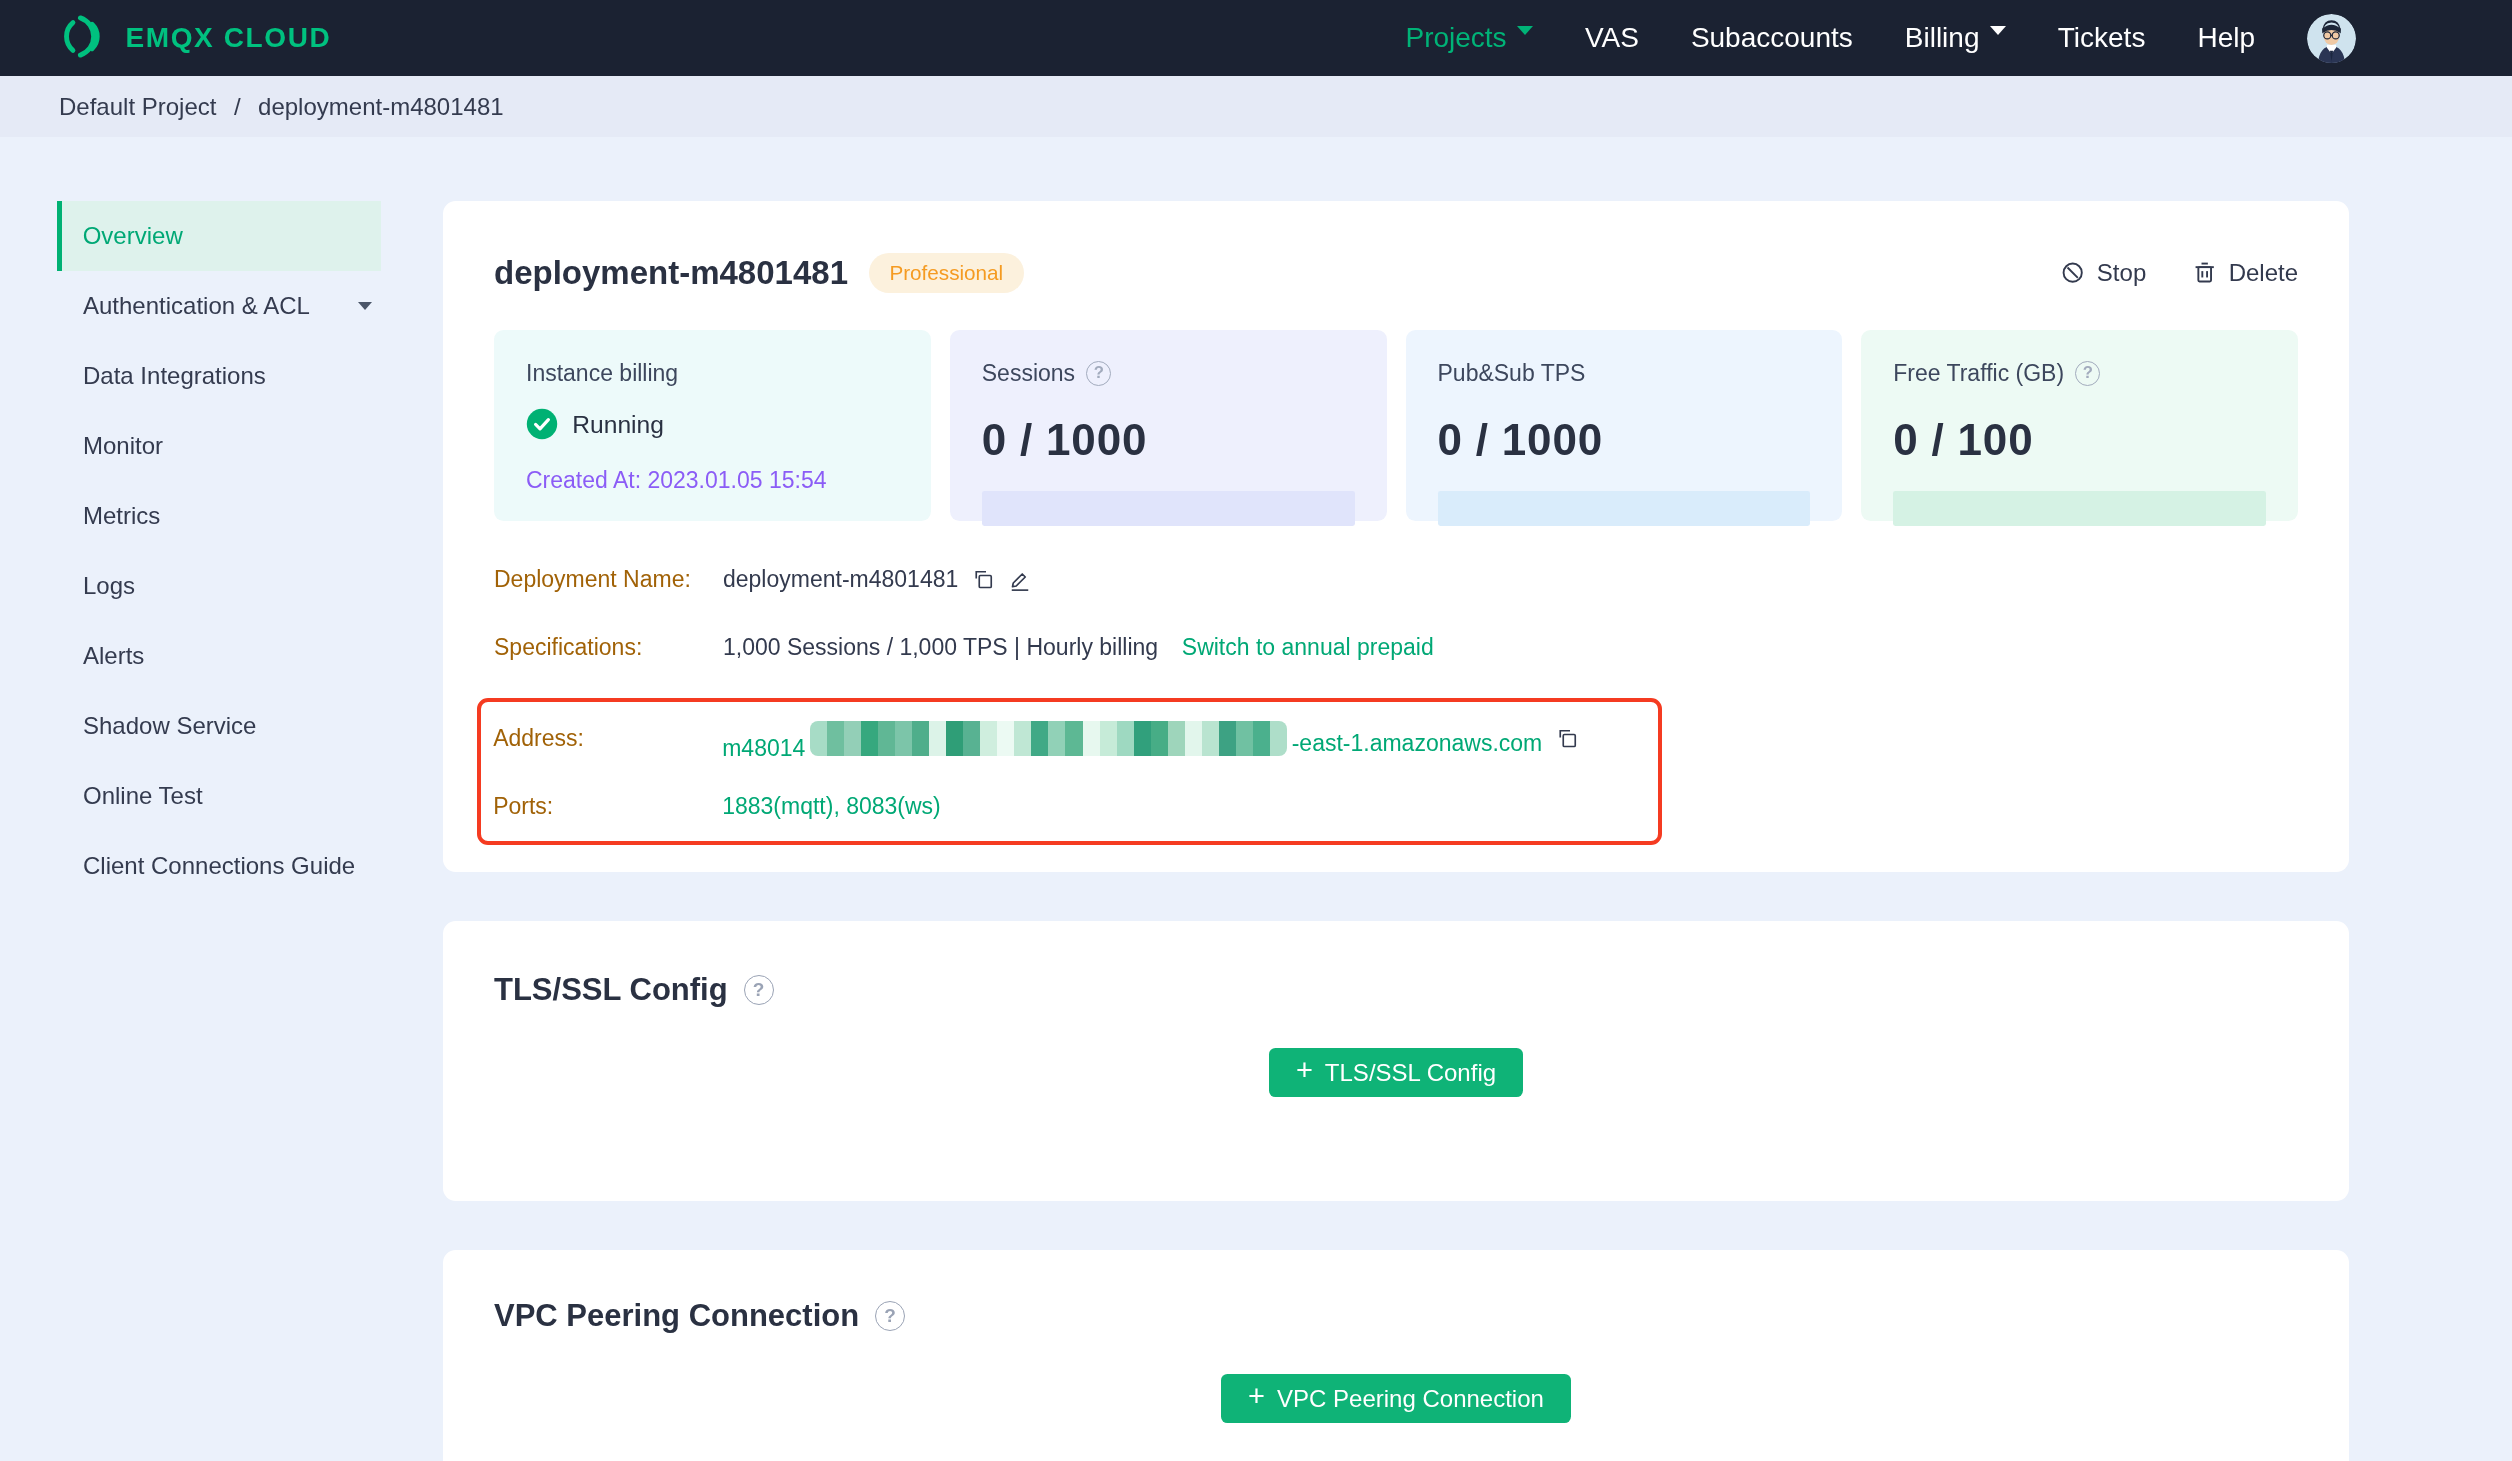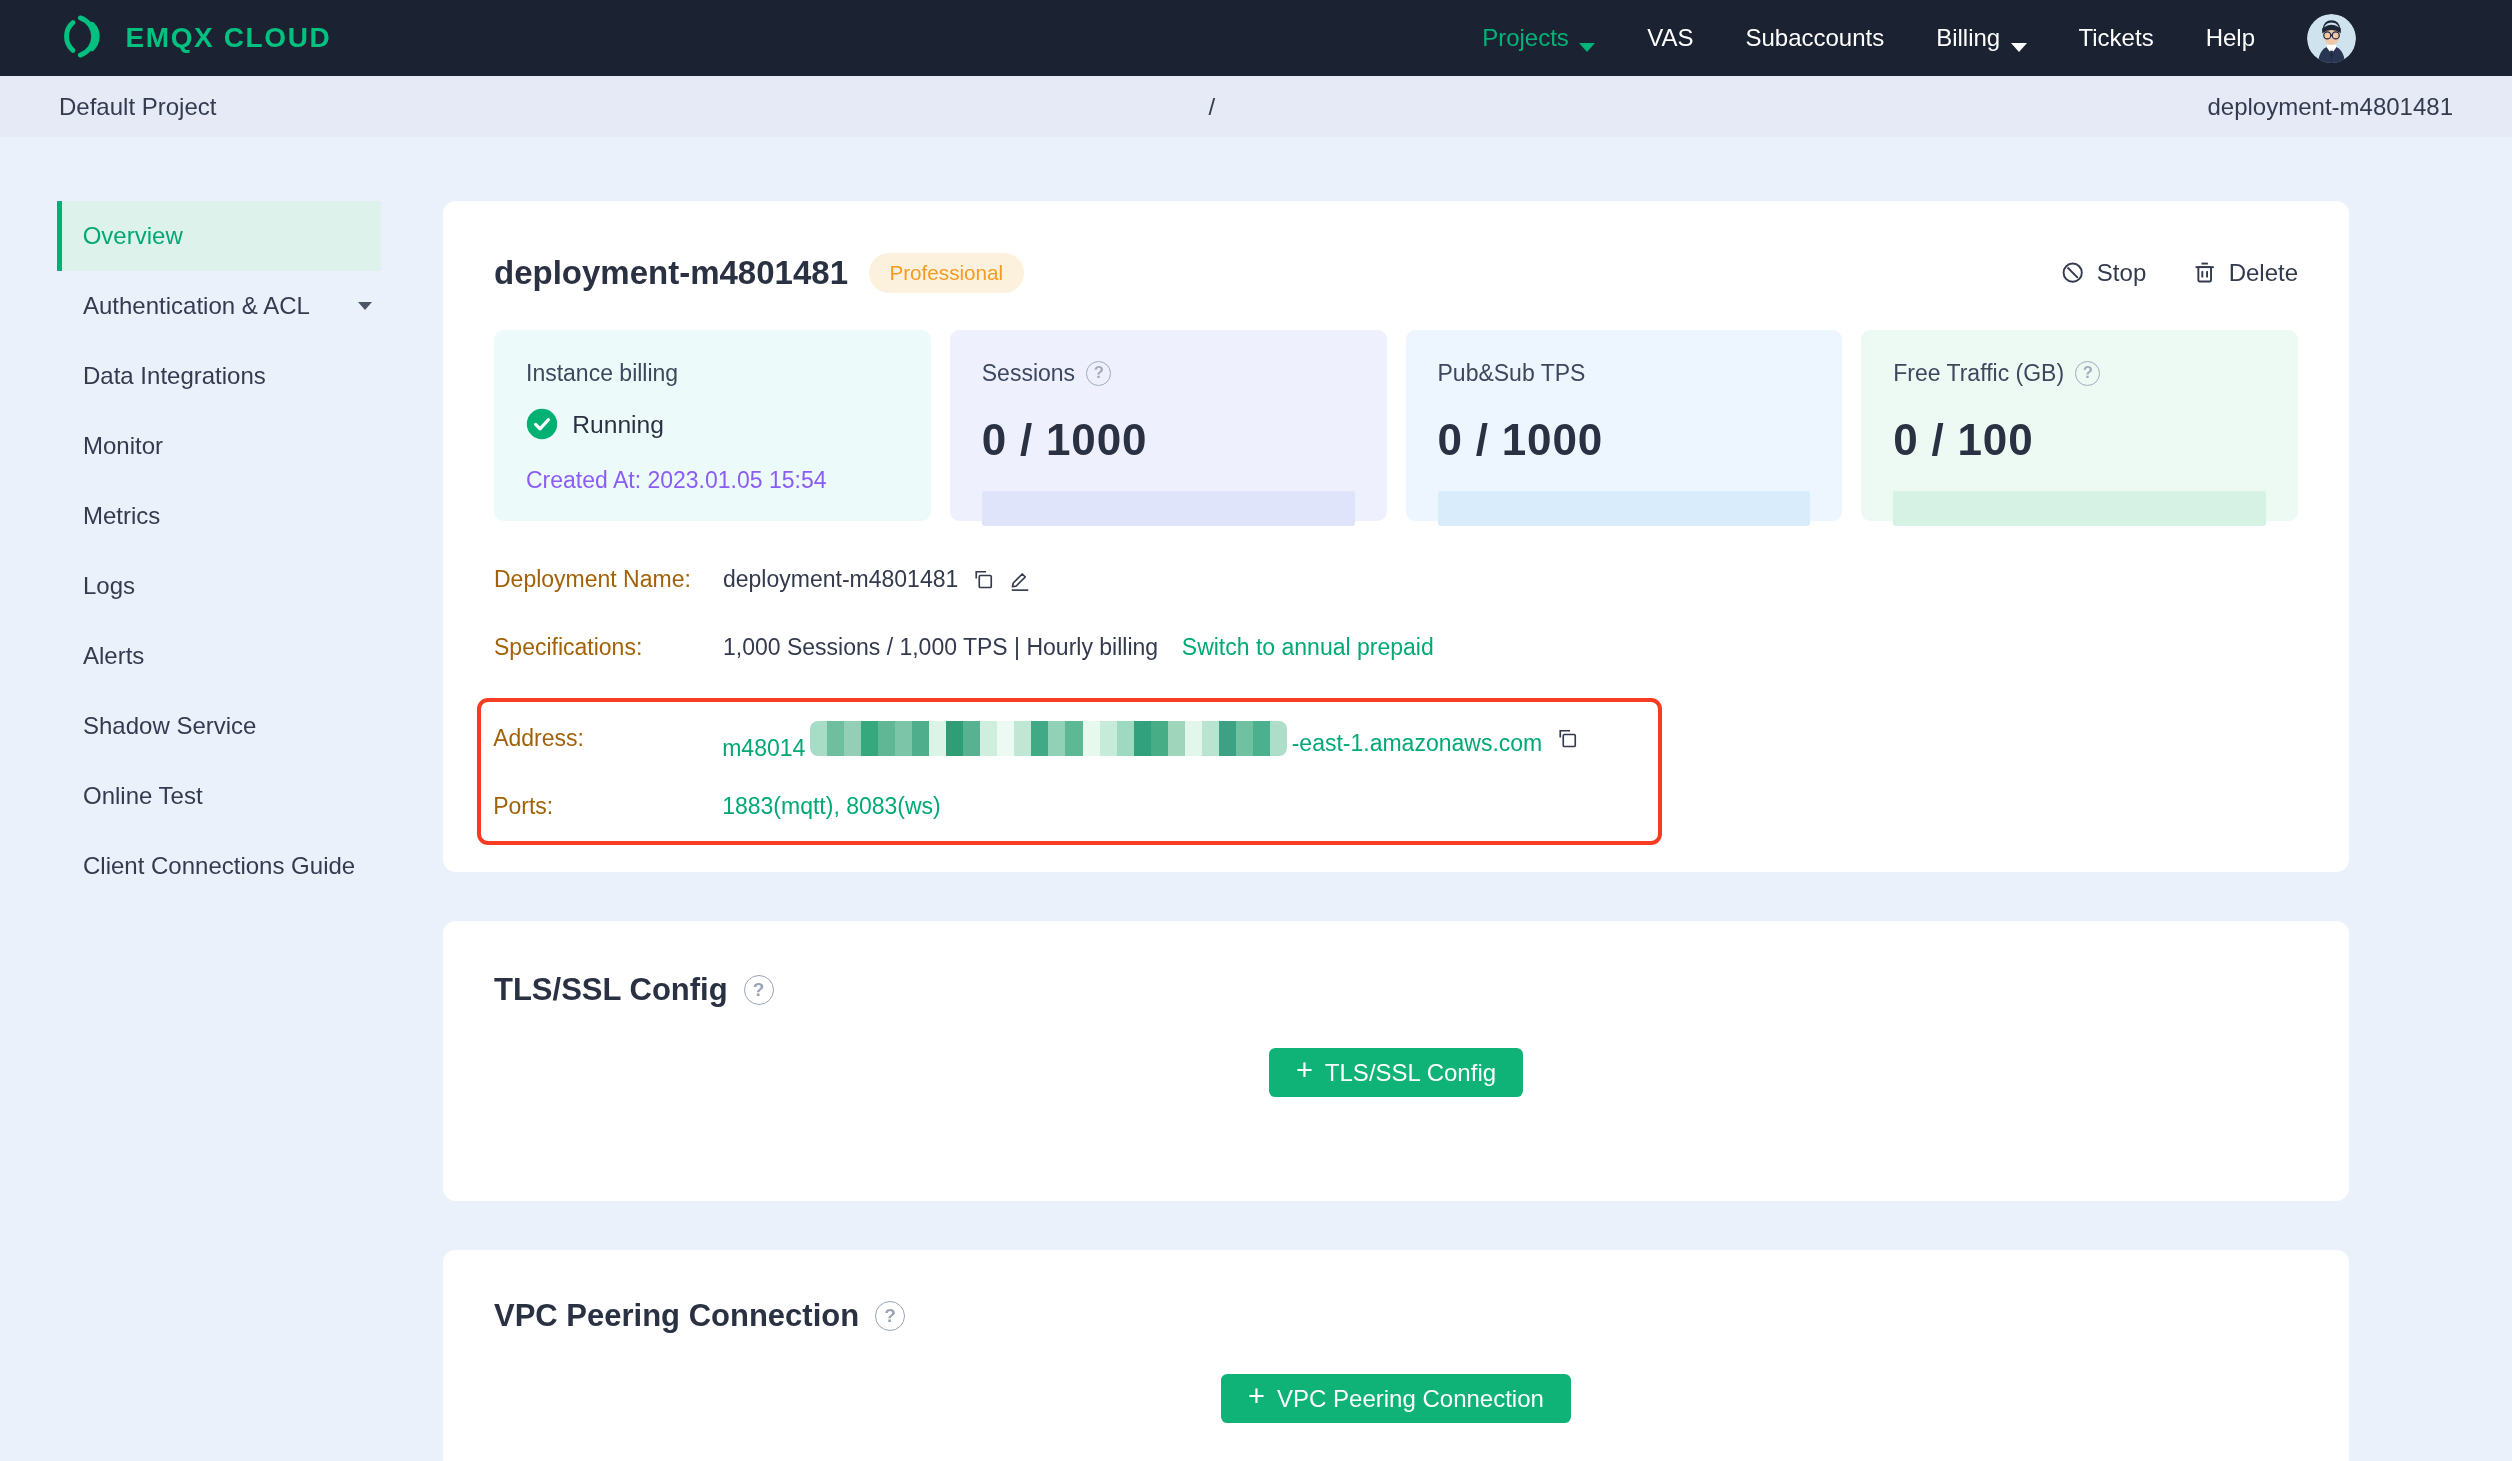--- a/index.html
+++ b/index.html
@@ -10,28 +10,28 @@
     background:#ebf1fb;
   }
   
   .topnav {
     height:76px; background:#1b2232; display:flex; align-items:center;
     padding:0 156px 0 57px;
   }
   .brand { display:flex; align-items:center; gap:17.5px; }
   .brand-text { color:#00c17f; font-size:28px; font-weight:bold; letter-spacing:1.6px; }
   .nav-right { margin-left:auto; display:flex; align-items:center; gap:52px; }
-  .nav-item { color:#ffffff; font-size:24px; display:flex; align-items:flex-end; gap:10.3px; cursor:pointer; white-space:nowrap; }
+  .nav-item { color:#ffffff; font-size:28px; display:flex; align-items:flex-start; gap:10.3px; cursor:pointer; white-space:nowrap; }
   .nav-item.active { color:#00b377; }
   .caret { width:0; height:0; border-left:8px solid transparent; border-right:8px solid transparent; border-top:9.5px solid currentColor; display:inline-block; margin-top:4px; }
   .avatar { width:49px; height:49px; border-radius:50%; overflow:hidden; flex-shrink:0; }
   
   .breadcrumb {
     height:61px; background:#e5eaf6; display:flex; align-items:center;
-    padding:0 59px; font-size:24px; color:#343b4f; gap:17.5px;justify-content:space-between;
+    padding:0 59px; font-size:24px; color:#343b4f; gap:17.5px;
   }
   .crumb { cursor:pointer; }
   
   .page { display:flex; height:1324px; }
   .sidebar { width:443px; flex-shrink:0; padding-top:64px; }
   .side-item {
     width:324px; margin-left:57px; height:70px; display:flex; align-items:center;
     font-size:24px; color:#343b4f; padding-left:26px; cursor:pointer;
   }
   .side-item.active {

